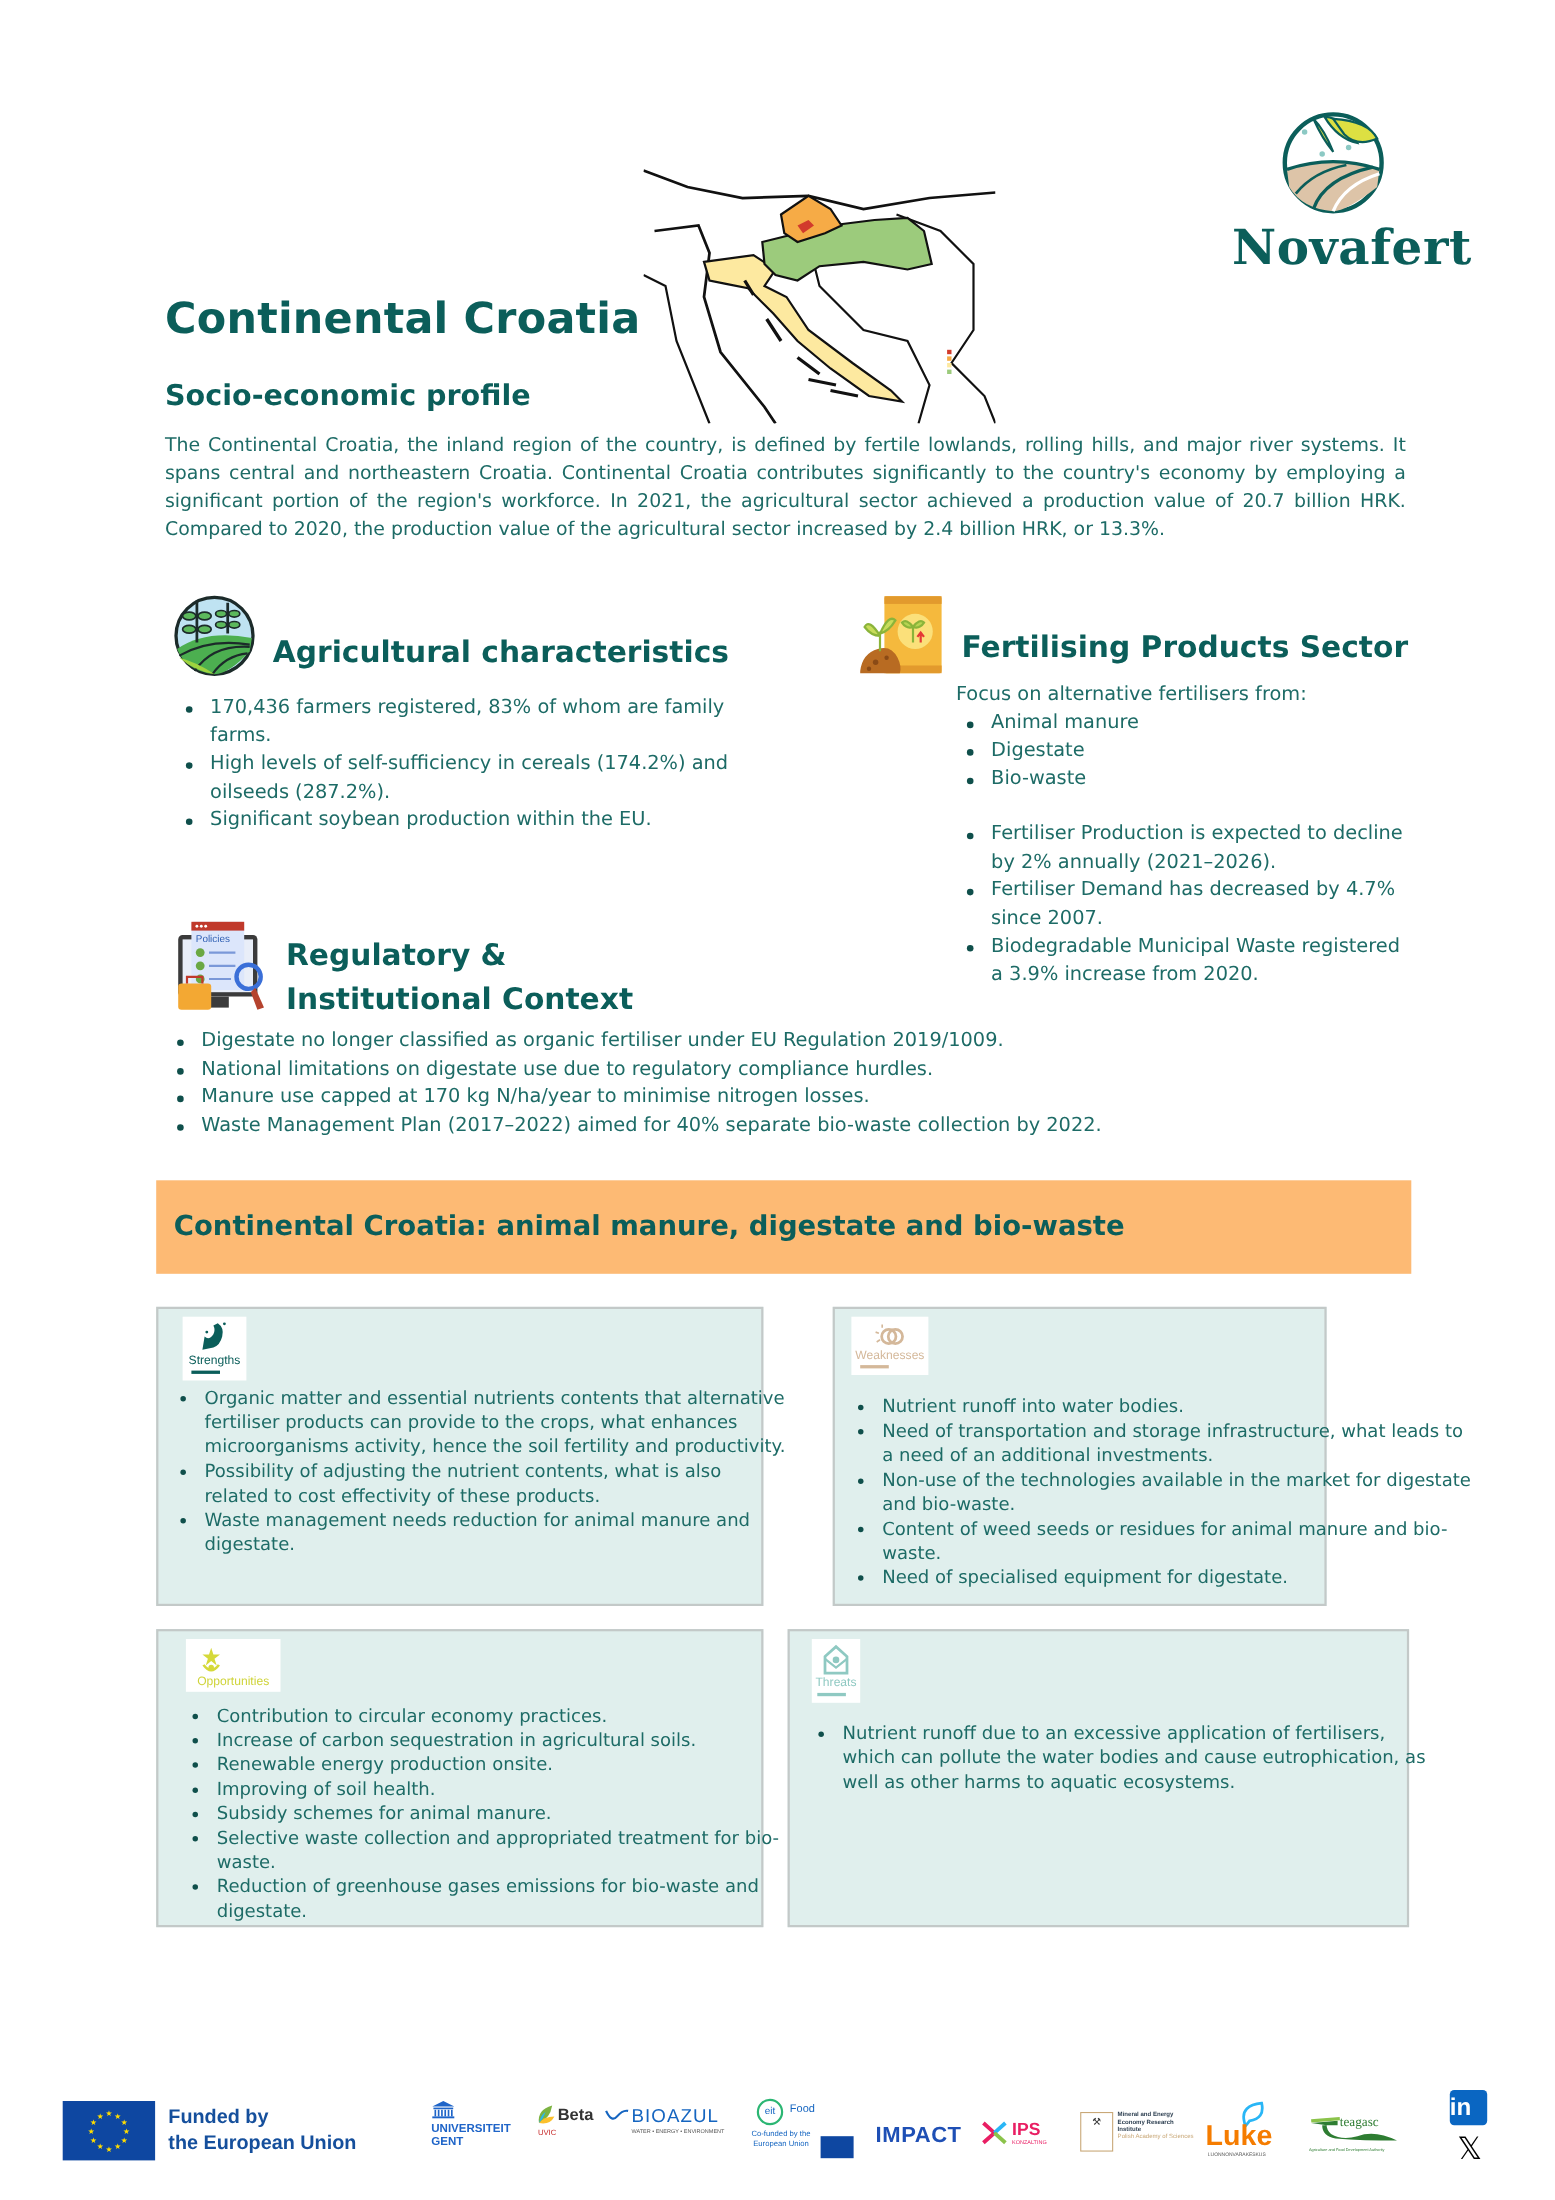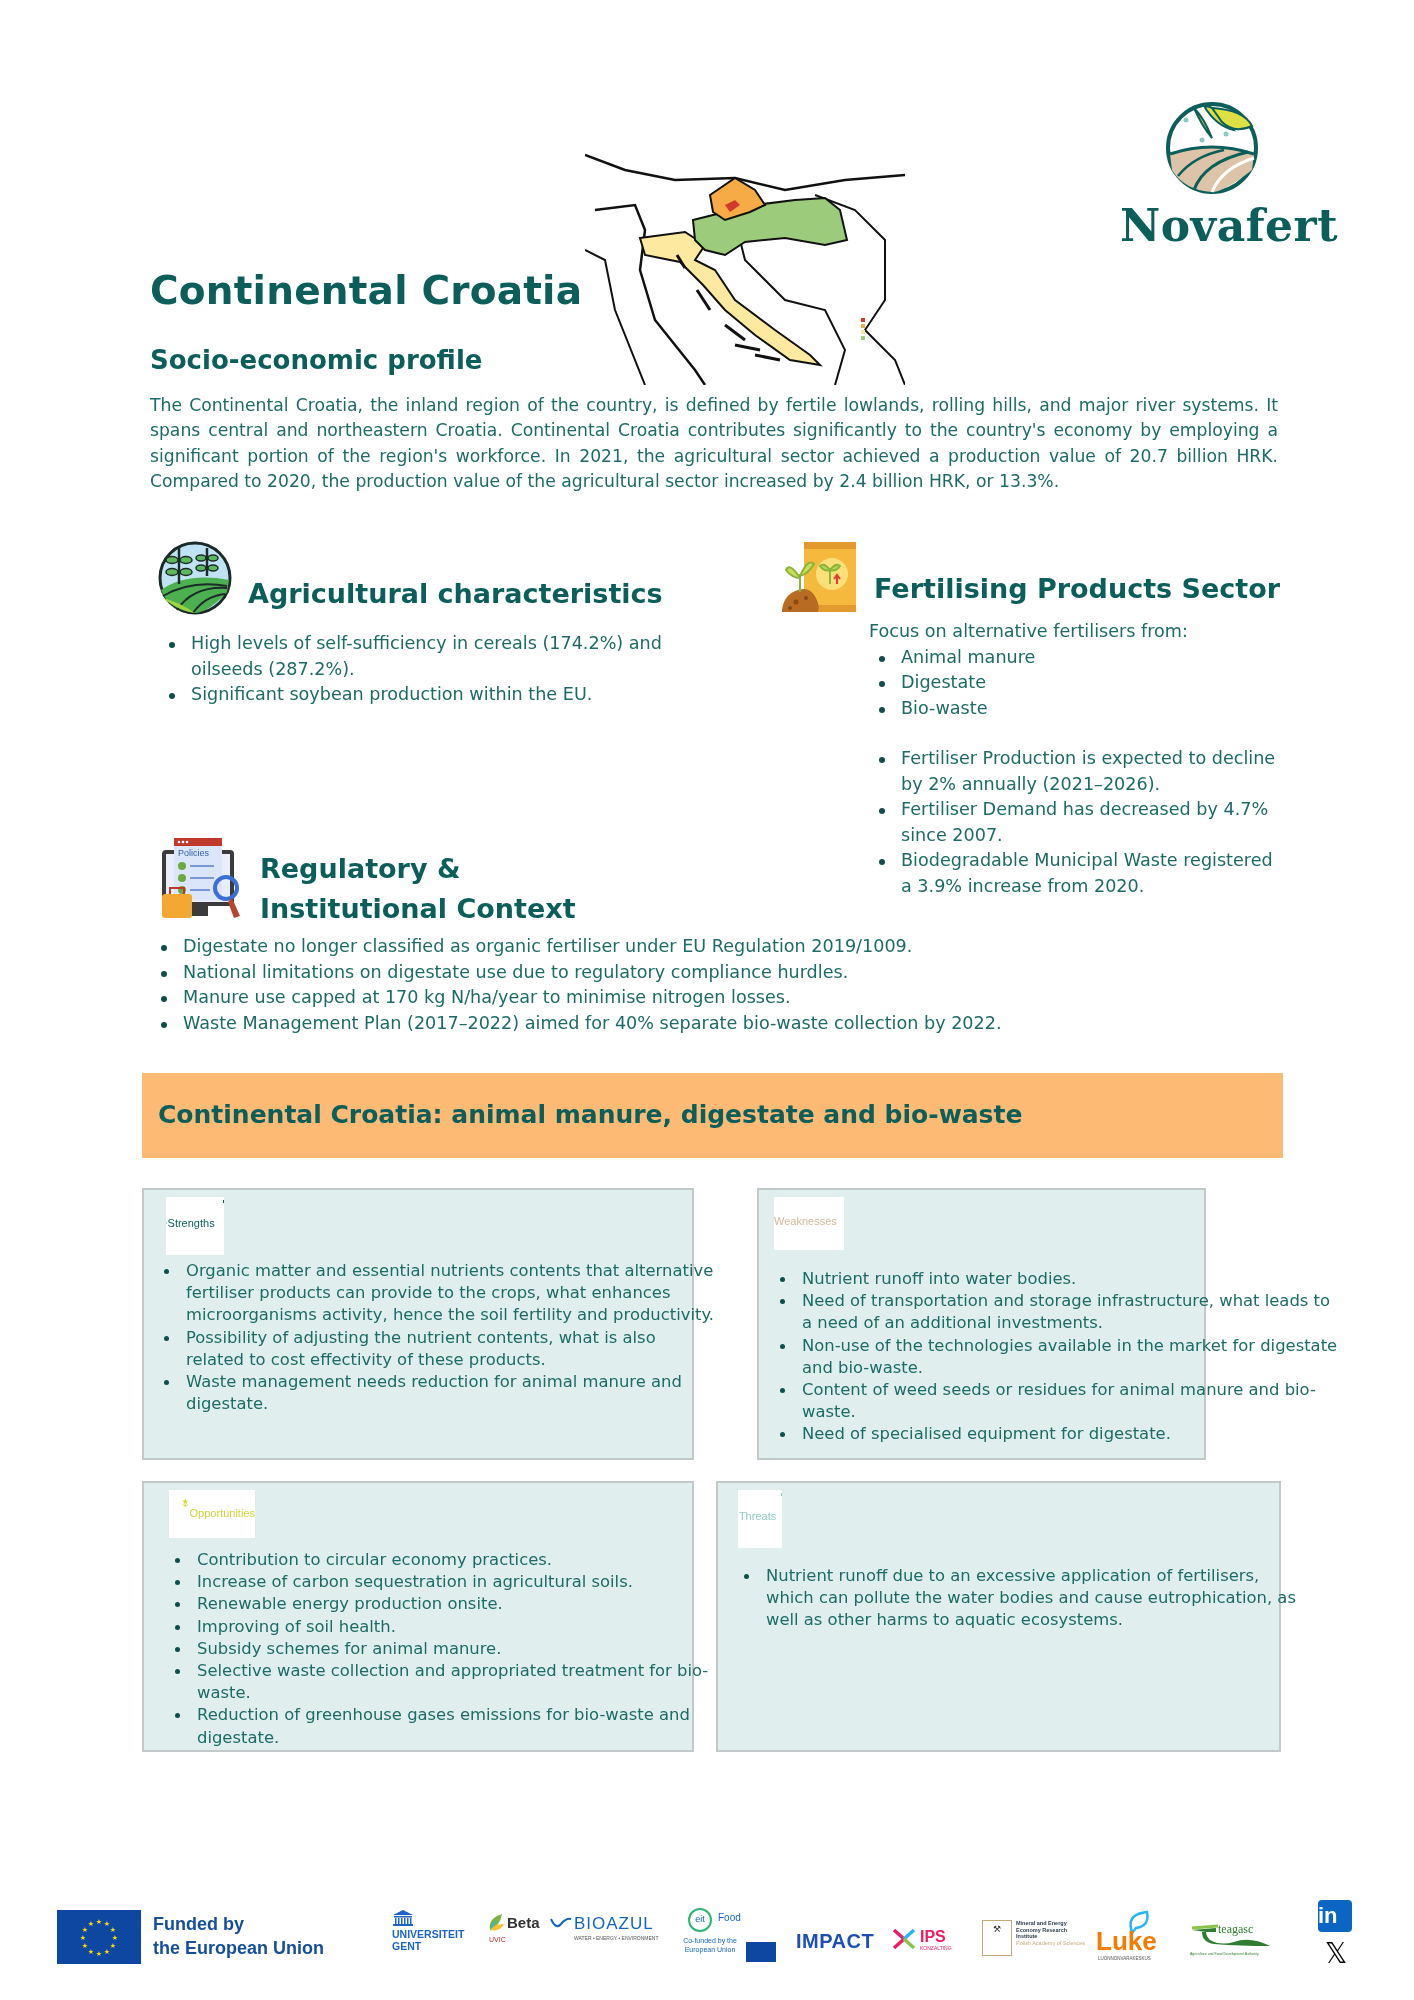--- a/index.html
+++ b/index.html
@@ -10,21 +10,21 @@
   .subtitle { left: 150px; top: 345px; font-size: 26px; font-weight: bold; color: #0b5e5a; margin: 0; }
   .intro { left: 150px; top: 393px; width: 1128px; font-size: 17.2px; line-height: 25.3px; text-align: justify; color: #1d6b66; margin: 0; }
   .sec-head { font-weight: bold; color: #0b5e5a; font-size: 27px; margin: 0; }
   .body-txt { font-size: 17.6px; line-height: 25.5px; color: #1d6b66; }
   ul.bul { margin: 0; padding-left: 40px; list-style: none; }
   ul.bul li { position: relative; }
   ul.bul li::before { content: ""; position: absolute; left: -22px; top: 11px; width: 6px; height: 6px; border-radius: 50%; background: #0f4f4b; }
   .banner { left: 142px; top: 1073px; width: 1141px; height: 85px; background: #fdba74; }
   .banner-text { position: absolute; left: 16px; top: 27px; font-size: 25px; font-weight: bold; color: #0b5e5a; }
   .swot { background: #e0efed; border: 2px solid #c3c9c8; box-sizing: border-box; }
-  .swot-badge { position: absolute; background: #ffffff; display: flex; flex-direction: row; align-items: center; justify-content: flex-start; padding-bottom: 6px; box-sizing: border-box; }
+  .swot-badge { position: absolute; background: #ffffff; display: flex; flex-direction: column; align-items: center; justify-content: flex-end; padding-bottom: 6px; box-sizing: border-box; }
   .swot-badge .lbl { font-size: 11px; font-family: "Liberation Sans", sans-serif; }
   .swot-badge .ul { width: 26px; height: 3px; margin-top: 3px; align-self: flex-start; margin-left: 8px; }
   .swot ul.bul { font-size: 16.4px; line-height: 22.2px; color: #1d6b66; }
   .swot ul.bul li::before { top: 9px; width: 5px; height: 5px; }
   .footer-logo { position: absolute; font-family: "Liberation Sans", sans-serif; }
 </style>
 </head>
 <body>
 
 <div class="abs" style="left:585px; top:150px; width:320px; height:235px;">
@@ -89,20 +89,21 @@
     <ellipse cx="29" cy="32" rx="6" ry="3.5" fill="#5cb85c" stroke="#1c2b2a" stroke-width="1.5"></ellipse>
     <ellipse cx="44" cy="18" rx="5" ry="3" fill="#5cb85c" stroke="#1c2b2a" stroke-width="1.5"></ellipse>
     <ellipse cx="56" cy="18" rx="5" ry="3" fill="#5cb85c" stroke="#1c2b2a" stroke-width="1.5"></ellipse>
     <ellipse cx="44" cy="28" rx="5" ry="3" fill="#5cb85c" stroke="#1c2b2a" stroke-width="1.5"></ellipse>
     <ellipse cx="56" cy="28" rx="5" ry="3" fill="#5cb85c" stroke="#1c2b2a" stroke-width="1.5"></ellipse>
   </svg>
 </div>
 <h3 class="abs sec-head" style="left:248px; top:578px;">Agricultural characteristics</h3>
 <div class="abs body-txt" style="left:158px; top:631px; width:540px;">
   <ul class="bul" style="padding-left:33px;">
+    <li>170,436 farmers registered, 83% of whom are family farms.</li>
     <li>High levels of self-sufficiency in cereals (174.2%) and oilseeds (287.2%).</li>
     <li>Significant soybean production within the EU.</li>
   </ul>
 </div>
 
 <div class="abs" style="left:780px; top:540px; width:78px; height:74px;">
   <svg width="78" height="74" viewBox="0 0 78 74">
     <rect x="24" y="2" width="52" height="70" rx="2" fill="#f5b93d"></rect>
     <rect x="24" y="2" width="52" height="7" fill="#e29a2d"></rect>
     <rect x="24" y="65" width="52" height="7" fill="#e29a2d"></rect>

